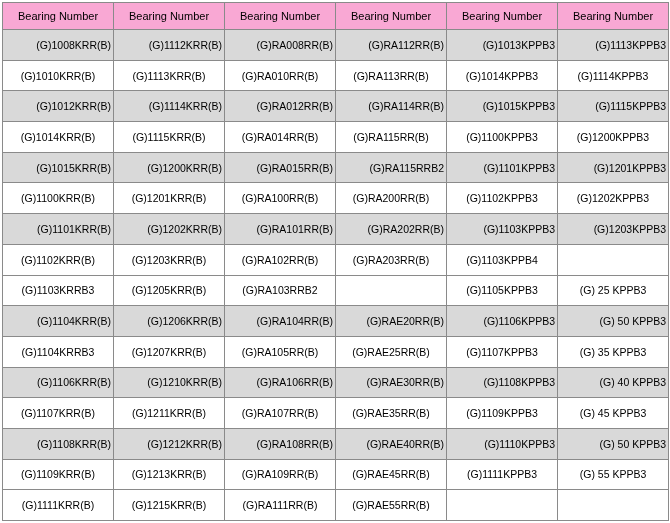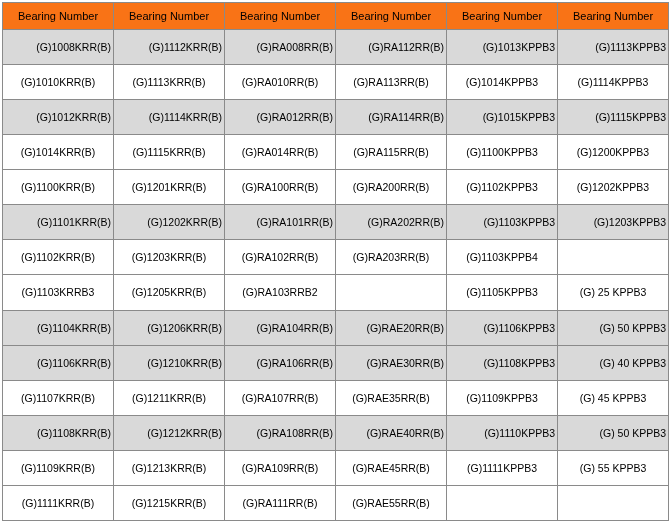--- a/index.html
+++ b/index.html
@@ -36,21 +36,21 @@
     vertical-align: middle;
     font-size: 10.5px;
     color: #000000;
     padding: 0 2px;
     height: 23px;
     line-height: 12px;
     white-space: nowrap;
     overflow: hidden;
   }
   table.bearing-table th {
-    background: #f97316;
+    background: #f9a8d4;
     font-weight: normal;
     font-size: 11px;
     height: 26px;
   }
   tr.row-odd td {
     background: #d9d9d9;
     text-align: right;
   }
   tr.row-even td {
     background: #ffffff;
@@ -105,20 +105,28 @@
         <td>(G)1115KPPB3</td>
       </tr>
       <tr class="row-even">
         <td>(G)1014KRR(B)</td>
         <td>(G)1115KRR(B)</td>
         <td>(G)RA014RR(B)</td>
         <td>(G)RA115RR(B)</td>
         <td>(G)1100KPPB3</td>
         <td>(G)1200KPPB3</td>
       </tr>
+      <tr class="row-odd">
+        <td>(G)1015KRR(B)</td>
+        <td>(G)1200KRR(B)</td>
+        <td>(G)RA015RR(B)</td>
+        <td>(G)RA115RRB2</td>
+        <td>(G)1101KPPB3</td>
+        <td>(G)1201KPPB3</td>
+      </tr>
       <tr class="row-even">
         <td>(G)1100KRR(B)</td>
         <td>(G)1201KRR(B)</td>
         <td>(G)RA100RR(B)</td>
         <td>(G)RA200RR(B)</td>
         <td>(G)1102KPPB3</td>
         <td>(G)1202KPPB3</td>
       </tr>
       <tr class="row-odd">
         <td>(G)1101KRR(B)</td>
@@ -145,20 +153,28 @@
         <td>(G) 25 KPPB3</td>
       </tr>
       <tr class="row-odd">
         <td>(G)1104KRR(B)</td>
         <td>(G)1206KRR(B)</td>
         <td>(G)RA104RR(B)</td>
         <td>(G)RAE20RR(B)</td>
         <td>(G)1106KPPB3</td>
         <td>(G) 50 KPPB3</td>
       </tr>
+      <tr class="row-even">
+        <td>(G)1104KRRB3</td>
+        <td>(G)1207KRR(B)</td>
+        <td>(G)RA105RR(B)</td>
+        <td>(G)RAE25RR(B)</td>
+        <td>(G)1107KPPB3</td>
+        <td>(G) 35 KPPB3</td>
+      </tr>
       <tr class="row-odd">
         <td>(G)1106KRR(B)</td>
         <td>(G)1210KRR(B)</td>
         <td>(G)RA106RR(B)</td>
         <td>(G)RAE30RR(B)</td>
         <td>(G)1108KPPB3</td>
         <td>(G) 40 KPPB3</td>
       </tr>
       <tr class="row-even">
         <td>(G)1107KRR(B)</td>

